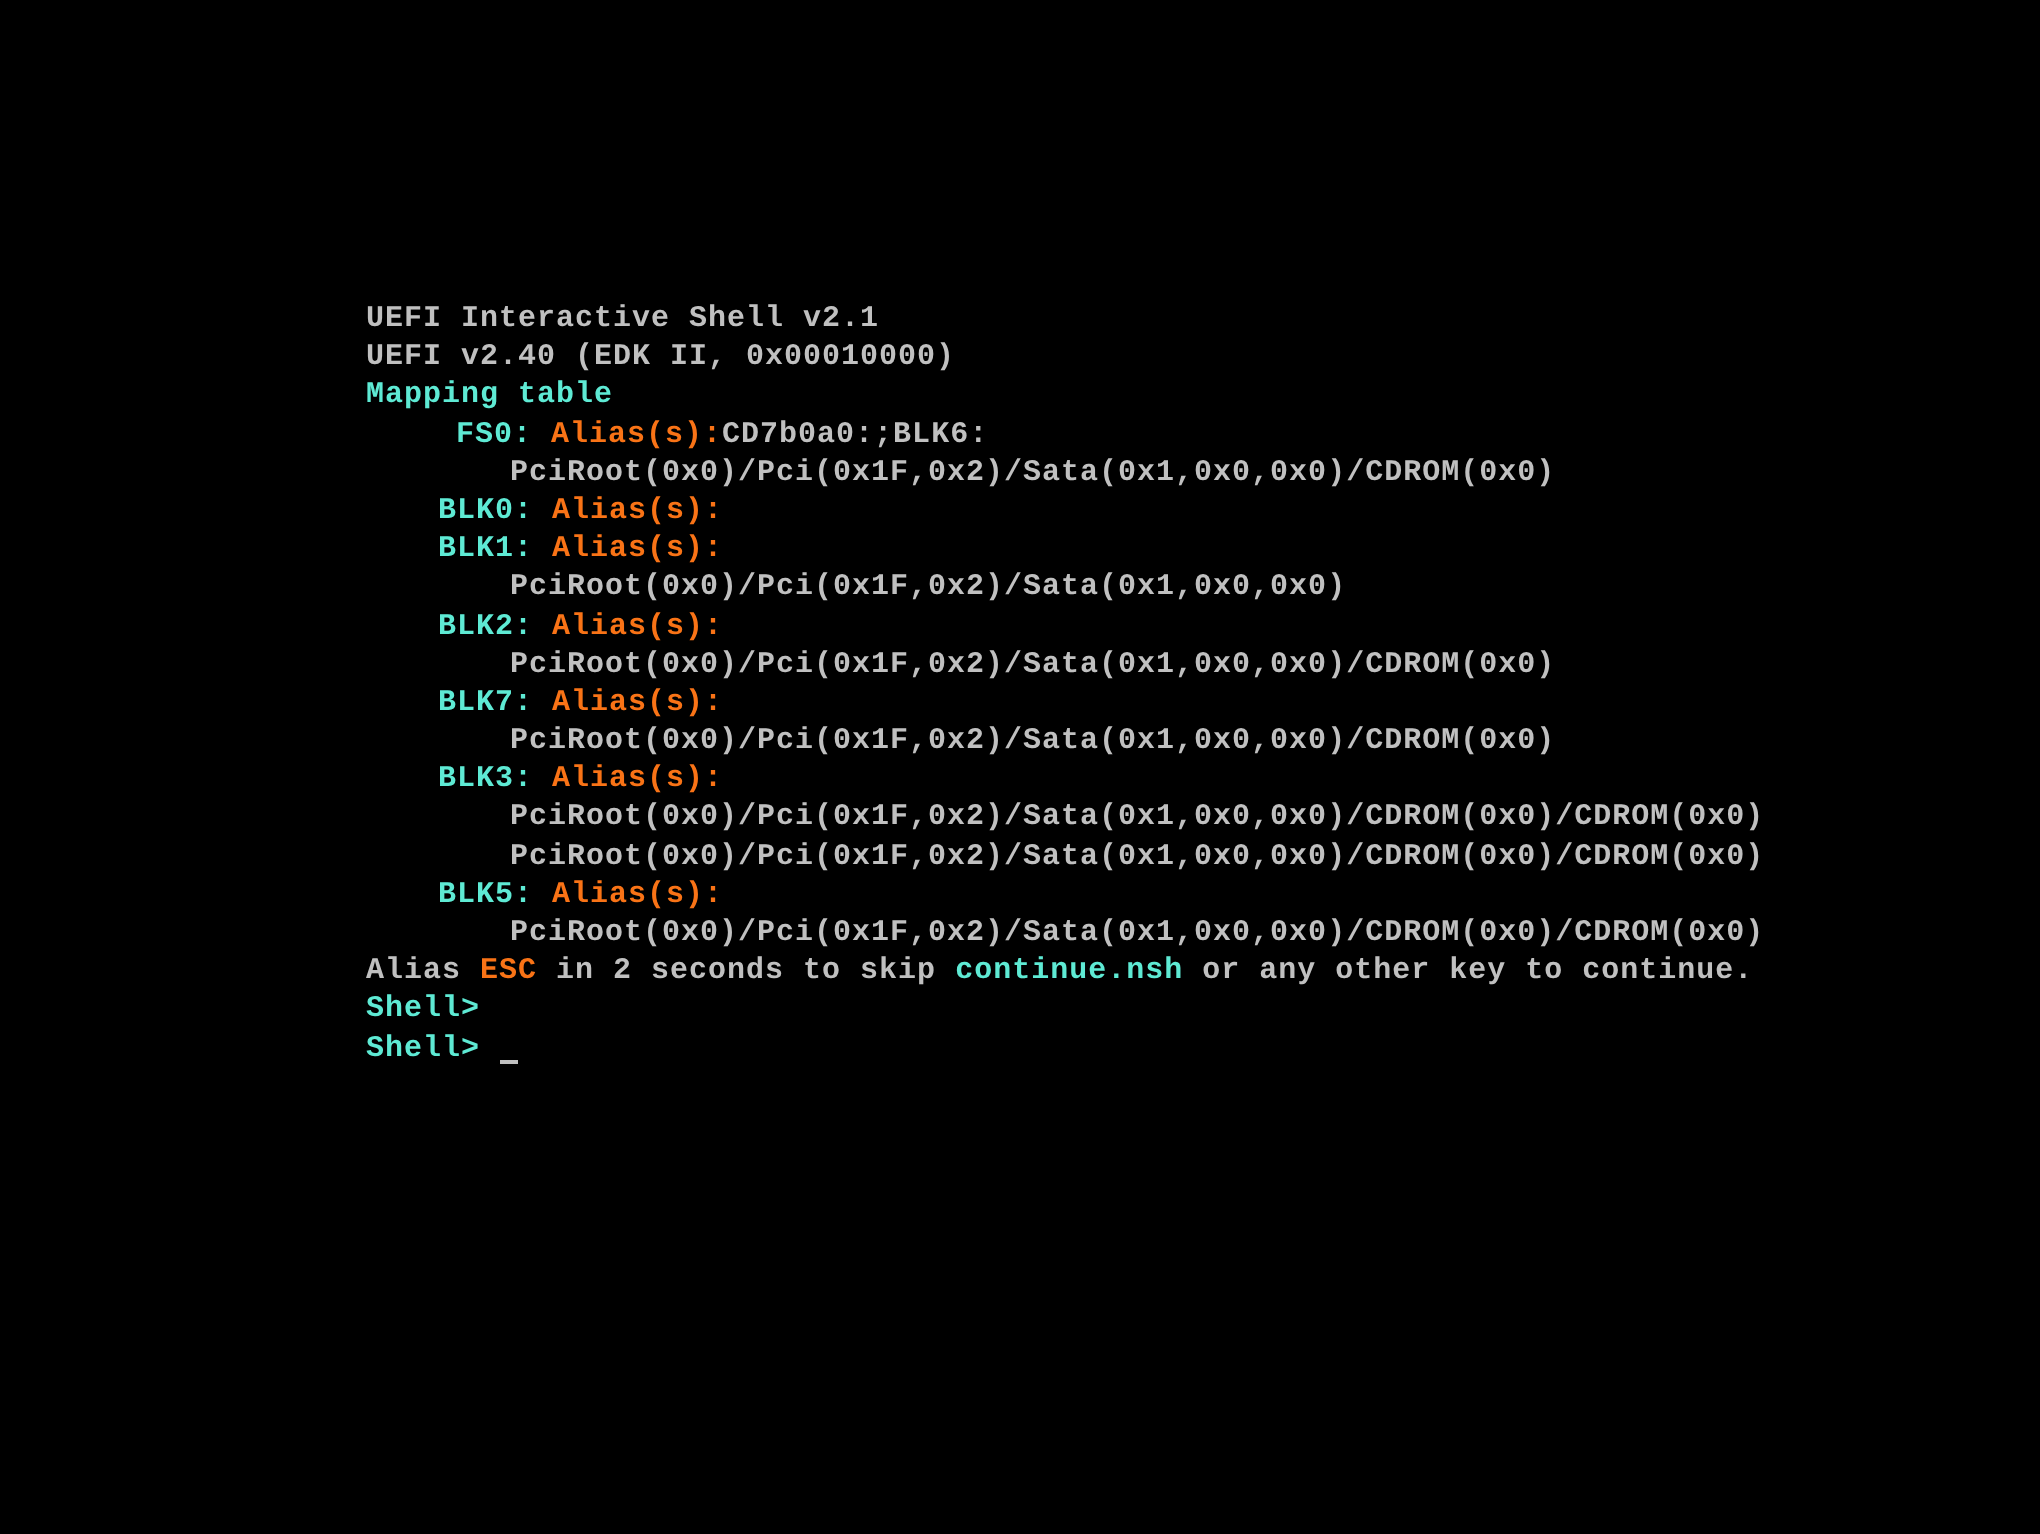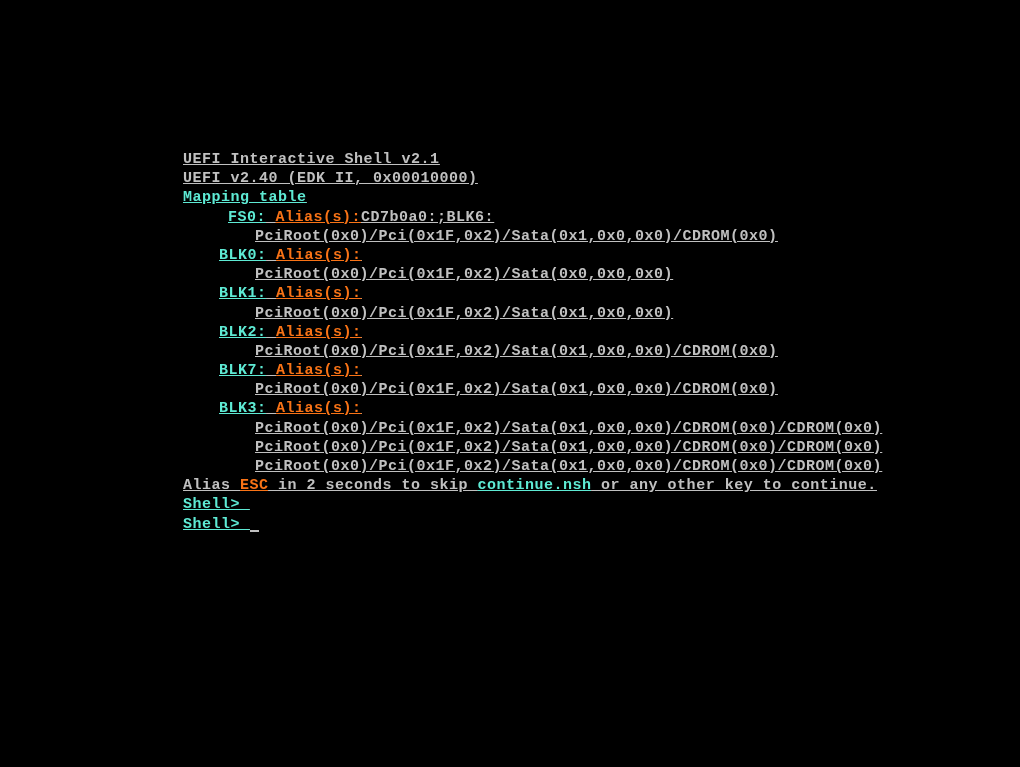--- a/index.html
+++ b/index.html
@@ -1,19 +1,18 @@
 <!DOCTYPE html>
 <html><head>
   <meta charset="utf-8">
   <style>
     * {
       margin: 0;
       padding: 0;
       box-sizing: border-box;
-      text-decoration: underline;
     }
     body {
       background-color: #000000;
       width: 1020px;
       height: 767px;
       font-family: 'Courier New', monospace;
       font-size: 15px;
       font-weight: bold;
       color: #c0c0c0;
       padding-top: 150px;
@@ -57,35 +56,35 @@
 
 <div>
   <div class="line gray">UEFI Interactive Shell v2.1</div>
   <div class="line gray">UEFI v2.40 (EDK II, 0x00010000)</div>
   <div class="line yellow">Mapping table</div>
 
   <div class="line indent1"><span class="yellow">FS0:</span><span> </span><span class="white">Alias(s):</span><span class="gray">CD7b0a0:;BLK6:</span></div>
   <div class="line indent3 gray">PciRoot(0x0)/Pci(0x1F,0x2)/Sata(0x1,0x0,0x0)/CDROM(0x0)</div>
 
   <div class="line indent2"><span class="yellow">BLK0:</span><span> </span><span class="white">Alias(s):</span></div>
-  <div class="line indent3 gray">PciRoot(0x0)/Pci(0x1F,0x2)/Sata(0x0,0x0,0x0)</div>
 
   <div class="line indent2"><span class="yellow">BLK1:</span><span> </span><span class="white">Alias(s):</span></div>
   <div class="line indent3 gray">PciRoot(0x0)/Pci(0x1F,0x2)/Sata(0x1,0x0,0x0)</div>
 
   <div class="line indent2"><span class="yellow">BLK2:</span><span> </span><span class="white">Alias(s):</span></div>
   <div class="line indent3 gray">PciRoot(0x0)/Pci(0x1F,0x2)/Sata(0x1,0x0,0x0)/CDROM(0x0)</div>
 
   <div class="line indent2"><span class="yellow">BLK7:</span><span> </span><span class="white">Alias(s):</span></div>
   <div class="line indent3 gray">PciRoot(0x0)/Pci(0x1F,0x2)/Sata(0x1,0x0,0x0)/CDROM(0x0)</div>
 
   <div class="line indent2"><span class="yellow">BLK3:</span><span> </span><span class="white">Alias(s):</span></div>
   <div class="line indent3 gray">PciRoot(0x0)/Pci(0x1F,0x2)/Sata(0x1,0x0,0x0)/CDROM(0x0)/CDROM(0x0)</div>
 
   <div class="line indent3 gray">PciRoot(0x0)/Pci(0x1F,0x2)/Sata(0x1,0x0,0x0)/CDROM(0x0)/CDROM(0x0)</div>
 
+  <div class="line indent2"><span class="yellow">BLK5:</span><span> </span><span class="white">Alias(s):</span></div>
   <div class="line indent3 gray">PciRoot(0x0)/Pci(0x1F,0x2)/Sata(0x1,0x0,0x0)/CDROM(0x0)/CDROM(0x0)</div>
 
   <div class="line"><span class="gray">Alias </span><span class="white">ESC</span><span class="gray"> in 2 seconds to skip </span><span class="yellow">continue.nsh</span><span class="gray"> or any other key to continue.</span></div>
 
   <div class="line yellow">Shell&gt; </div>
   <div class="line"><span class="yellow">Shell&gt; </span><span class="cursor"></span></div>
 </div>
 
 </body></html>

